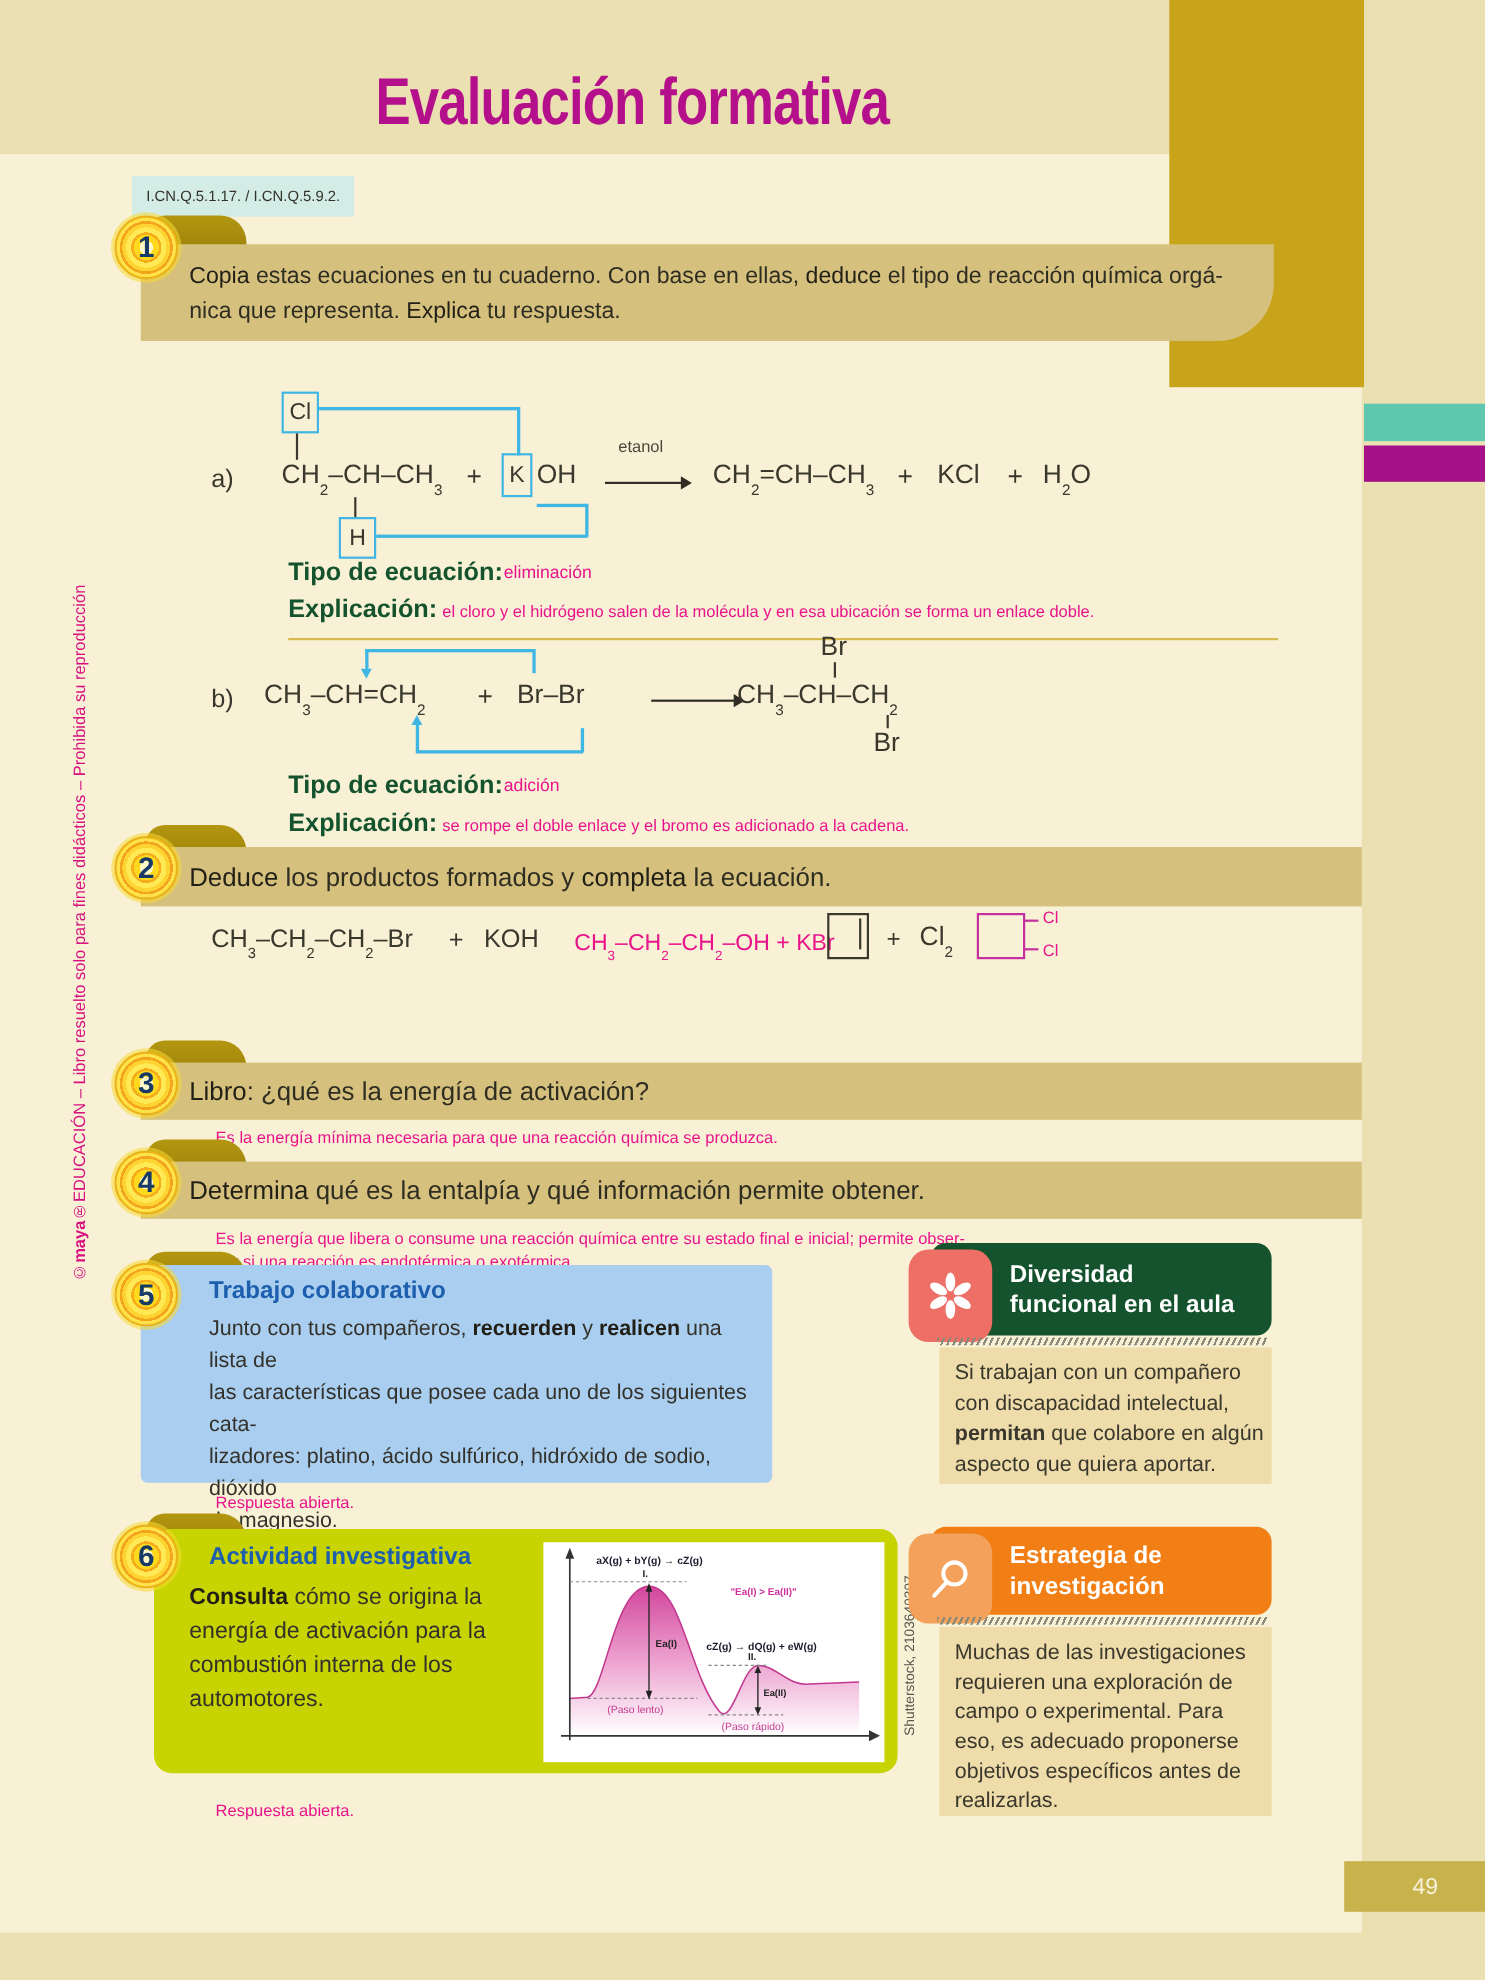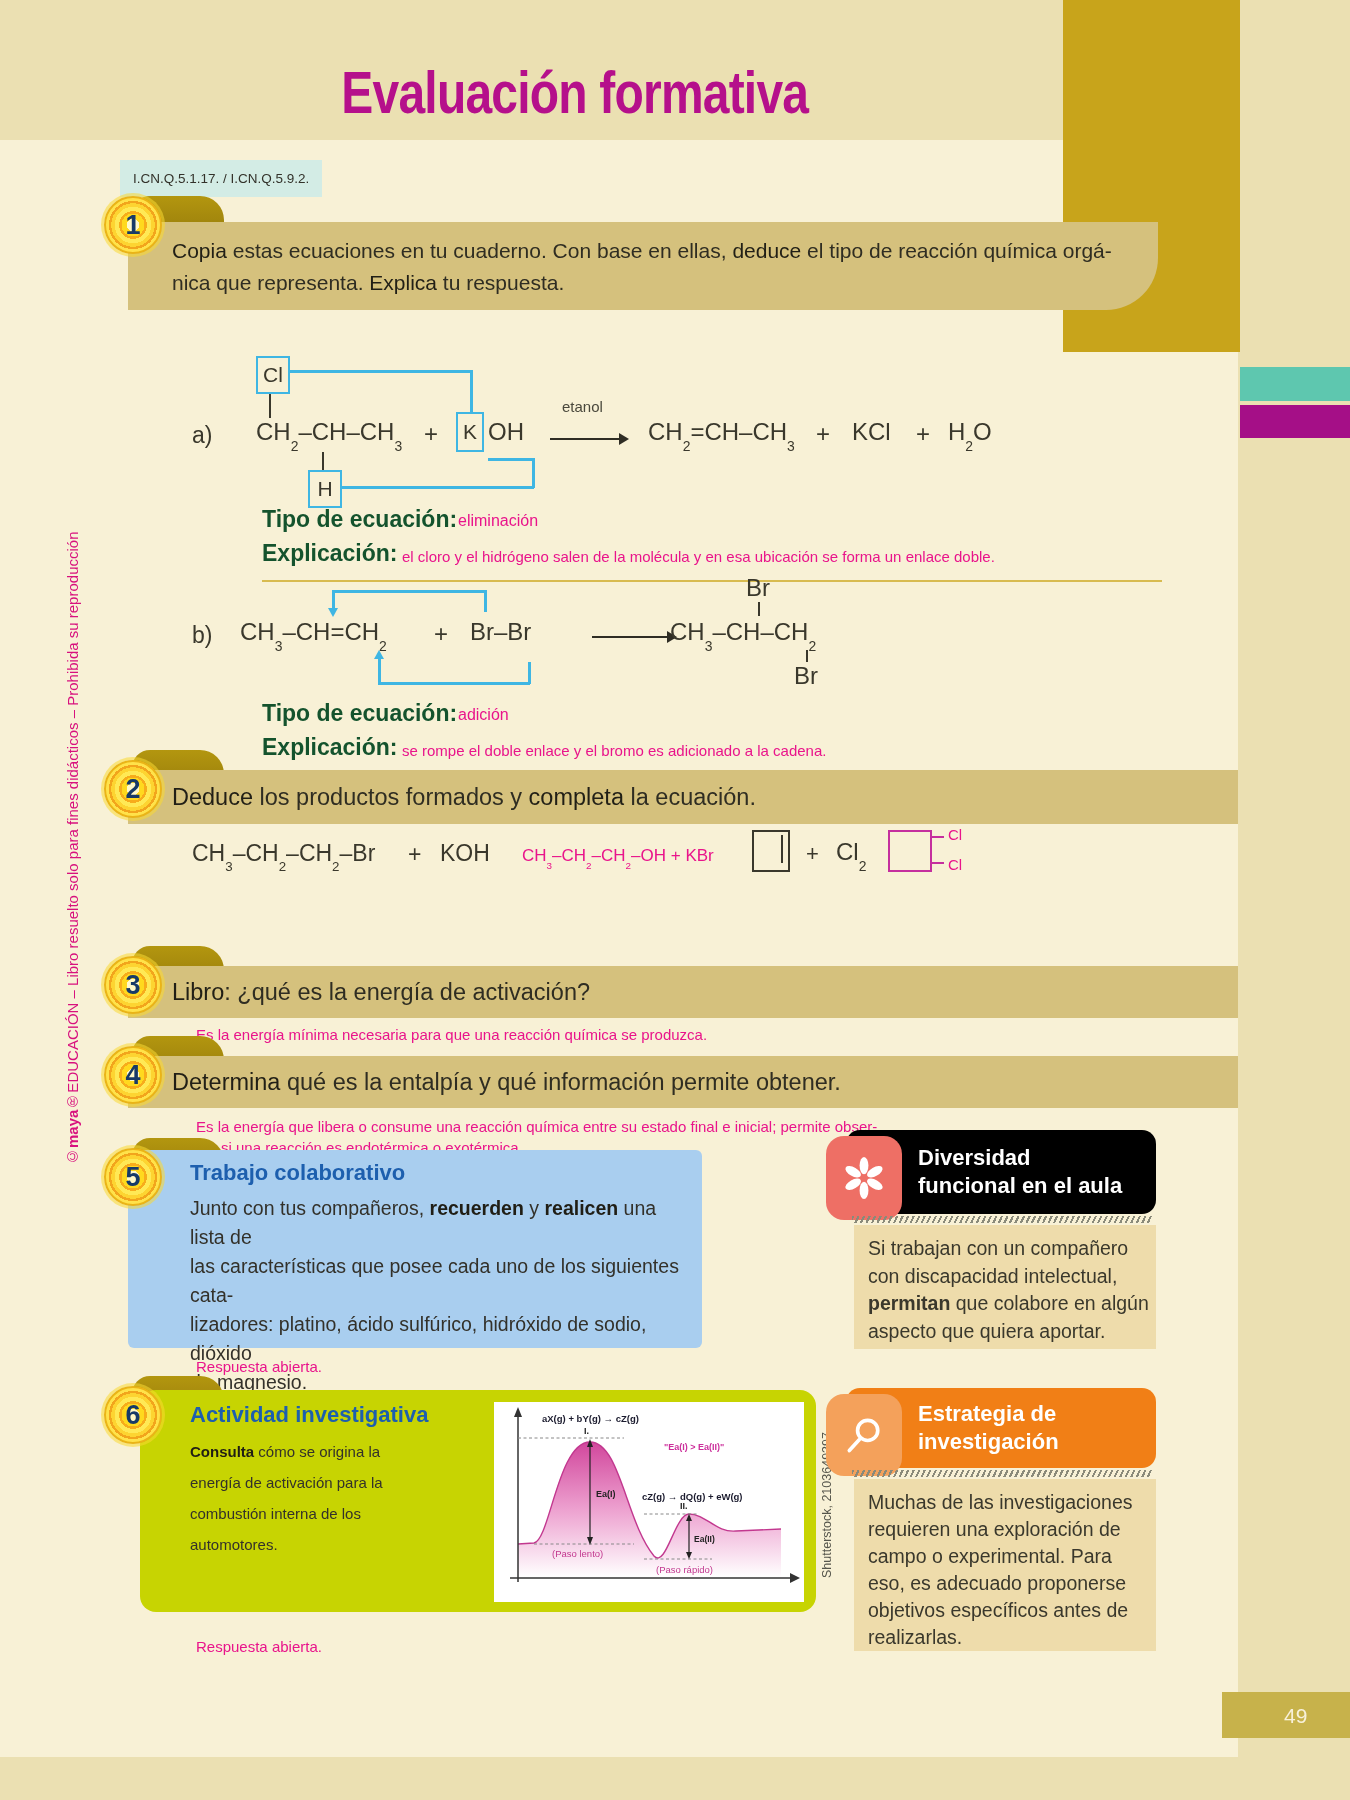--- a/index.html
+++ b/index.html
@@ -21,21 +21,21 @@
        border-radius:18px 24px 0 0;}
   .band{background:#d5c17d;color:#2f2d22;}
   .band b{font-weight:normal;color:#211f16;}
   .medal{width:54px;height:54px;border-radius:50%;border:2px solid #eab417;
     background:radial-gradient(circle,#fff9c9 0 16%,#ffd91e 16% 30%,#f7ac1b 30% 36%,#ffe955 36% 48%,#fdd431 48% 57%,#f2a51c 57% 63%,#ffe24a 63% 77%,#fbc81f 77% 100%);
     display:flex;align-items:center;justify-content:center;
     box-shadow:0 0 0 3px rgba(250,216,49,.55);}
   .medal span{color:#173a68;font-size:27px;font-weight:bold;}
   
   .chem{font-size:24px;color:#3a382c;white-space:nowrap;}
-  .chem17{font-size:17px;white-space:nowrap;}
+  .chem17{font-size:21px;white-space:nowrap;}
   sub{font-size:58%;position:relative;top:.35em;line-height:0;}
   .cyanbox{border:2px solid #3fb6e3;color:#3a382c;font-size:21px;
            display:flex;align-items:center;justify-content:center;}
   .cyl{background:#3fb6e3;}
   .bond{background:#3a382c;}
   .rarrow{height:2px;background:#2f2d24;}
   .rarrow:after{content:"";position:absolute;right:-9px;top:-5px;border-left:10px solid #2f2d24;
                 border-top:6px solid transparent;border-bottom:6px solid transparent;}
   .tri-down{width:0;height:0;border-left:5px solid transparent;border-right:5px solid transparent;
             border-top:9px solid #3fb6e3;}
@@ -45,21 +45,21 @@
   .pink{color:#e9148b;white-space:nowrap;}
   .divider{background:#d8bb50;height:2px;}
   
   .bluebox{background:#a9ceef;border-radius:6px;}
   .greenbox{background:#c7d402;border-radius:16px;}
   .boxtitle{color:#1d5fae;font-size:22px;font-weight:bold;white-space:nowrap;}
   .boxbody{font-size:19.5px;line-height:29px;color:#33312a;}
   .boxbody b{color:#201e15;}
   .sidehead{border-radius:14px;color:#fff;}
   .sidehead .t{font-size:22px;font-weight:bold;line-height:28px;white-space:pre-line;}
-  .redhead{background:#000000;}
+  .redhead{background:#14532d;}
   .orangehead{background:#f17f16;}
   .iconsq{border-radius:18px;display:flex;align-items:center;justify-content:center;}
   .redicon{background:#ee6f65;}
   .orangeicon{background:#f4a15b;}
   .hatch{height:7px;background:repeating-linear-gradient(115deg,#8a8a7a 0 2px,transparent 2px 5px);}
   .sidebody{background:#eedcab;}
   .sidebody .t{font-size:19.5px;line-height:27.5px;color:#3a382c;}
   .vertical{writing-mode:vertical-rl;transform:rotate(180deg);white-space:nowrap;}
   .sidebarcredit{color:#d8117e;font-size:15px;}
   .photocredit{color:#56564c;font-size:12.5px;}
@@ -218,21 +218,21 @@
   <div class="abs sidebody" style="left:854px;top:1225px;width:302px;height:124px">
     <div class="abs t" style="left:14px;top:10px">Si trabajan con un compañero<br>con discapacidad intelectual,<br><b>permitan</b> que colabore en algún<br>aspecto que quiera aportar.</div>
   </div>
 
   <div class="abs tab" style="left:132px;top:1376px"></div>
   <div class="abs greenbox" style="left:140px;top:1390px;width:676px;height:222px"></div>
   <div class="abs medal" style="left:104px;top:1386px">
       <span>6</span>
     </div>
   <div class="abs boxtitle" style="left:190px;top:1402px">Actividad investigativa</div>
-  <div class="abs boxbody" style="left:190px;top:1436px;width:300px;font-size:15px;line-height:31px"><b>Consulta</b> cómo se origina la<br>energía de activación para la<br>combustión interna de los<br>automotores.</div>
+  <div class="abs boxbody" style="left:172px;top:1436px;width:300px;font-size:21px;line-height:31px"><b>Consulta</b> cómo se origina la<br>energía de activación para la<br>combustión interna de los<br>automotores.</div>
 
   <div class="abs chartpanel" style="left:494px;top:1402px;width:310px;height:200px">
     <svg width="310" height="200" viewBox="0 0 310 200">
       <defs>
         <linearGradient id="curveGrad" x1="0" y1="0" x2="0" y2="1">
           <stop offset="0%" stop-color="#cf3d97"></stop>
           <stop offset="50%" stop-color="#ec9ccd"></stop>
           <stop offset="100%" stop-color="#ffffff"></stop>
         </linearGradient>
       </defs>

